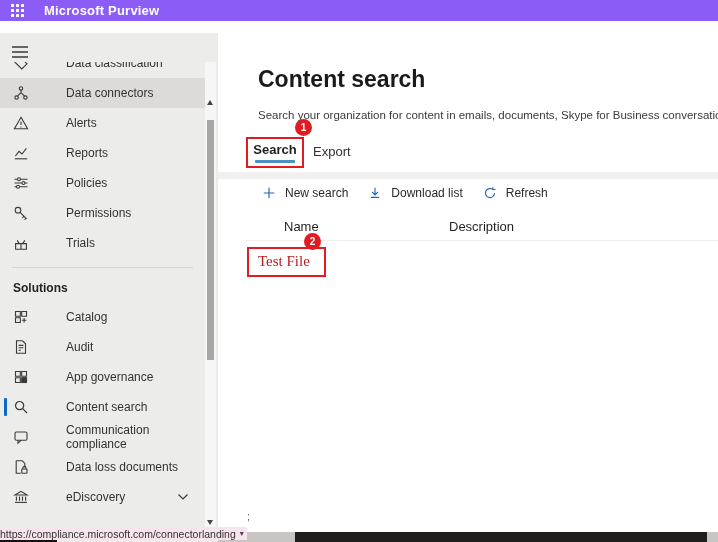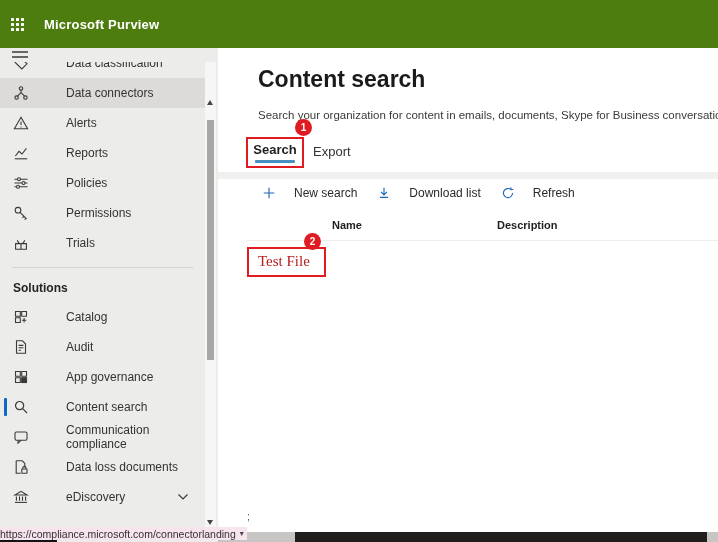--- a/index.html
+++ b/index.html
@@ -1,21 +1,21 @@
 <!DOCTYPE html>
 <html><head>
 <meta charset="utf-8">
 <style>
   * { box-sizing: border-box; margin: 0; padding: 0; }
   html,body { background:#fff; }
   body { font-family: "Liberation Sans", sans-serif; }
   .screen { position:relative; width:718px; height:542px; overflow:hidden; background:#fff; }
 
   
-  .topbar { position:absolute; top:0; left:0; right:0; height:48px; background:#4d7c0f;
+  .topbar { position:absolute; top:0; left:0; right:0; height:21px; background:#8b5cf6;
             display:flex; align-items:center; color:#fff; z-index:30; }
   .waffle { width:34px; height:33px; display:flex; align-items:center; justify-content:center; cursor:pointer; }
   .waffle-grid { display:grid; grid-template-columns:repeat(3,3px); grid-template-rows:repeat(3,3px); gap:2px; }
   .waffle-grid i { background:#fff; width:3px; height:3px; border-radius:0.5px; }
   .topbar-title { font-size:13px; font-weight:bold; margin-left:10px; letter-spacing:0.2px; }
 
   
   .sidebar { position:absolute; top:33px; left:0; width:218px; bottom:0; background:#ececeb; overflow:hidden; }
   .hamburger { margin:12px 0 0 11px; width:18px; height:14px; cursor:pointer; }
   .nav-clip { position:absolute; top:29px; left:0; width:205px; bottom:16px; overflow:hidden; }
@@ -52,24 +52,24 @@
   .tab-box { position:absolute; left:28px; top:104px; width:58px; height:31px;
              border:2px solid #e11b22; display:flex; flex-direction:column; align-items:center;
              justify-content:flex-start; padding-top:3px; cursor:pointer; background:#fff; }
   .tab-box .tab-label { font-size:13px; font-weight:bold; color:#201f1e; }
   .tab-box .tab-underline { width:40px; height:3px; background:#4a8fc2; border-radius:1px; margin-top:3px; }
   .tab-export { position:absolute; left:95px; top:111px; font-size:13px; color:#323130; cursor:pointer; }
 
   .tabs-band { position:absolute; left:0; right:0; top:139px; height:7px; background:#f1f0ef; }
 
   .toolbar { position:absolute; left:44px; top:149px; height:22px; display:flex; align-items:center; gap:20px; }
-  .toolbar .tool { display:flex; align-items:center; gap:17px; font-size:12px; color:#2b2a29; cursor:pointer; }
+  .toolbar .tool { display:flex; align-items:center; gap:8px; font-size:12px; color:#2b2a29; cursor:pointer; }
   .toolbar .tico { width:15px; height:15px; display:flex; align-items:center; }
 
-  .thead { position:absolute; left:0; right:0; top:186px; height:18px; font-size:11px; font-weight:bold; color:#201f1e;margin-left:48px; }
+  .thead { position:absolute; left:0; right:0; top:186px; height:18px; font-size:13px; font-weight:normal; color:#201f1e; }
   .thead .col-name { position:absolute; left:66px; }
   .thead .col-desc { position:absolute; left:231px; }
   .thead-divider { position:absolute; left:28px; right:0; top:207px; height:1px; background:#efeeed; }
 
   .row-box { position:absolute; left:29px; top:214px; border:2px solid #e11b22; background:#fff;
              padding:3px 14px 5px 9px; cursor:pointer; }
   .row-box .row-label { font-size:15px; color:#b91c1c;font-family:Liberation Serif, serif; }
 
   .stray { position:absolute; left:29px; top:477px; font-size:11px; color:#605e5c; }
 

